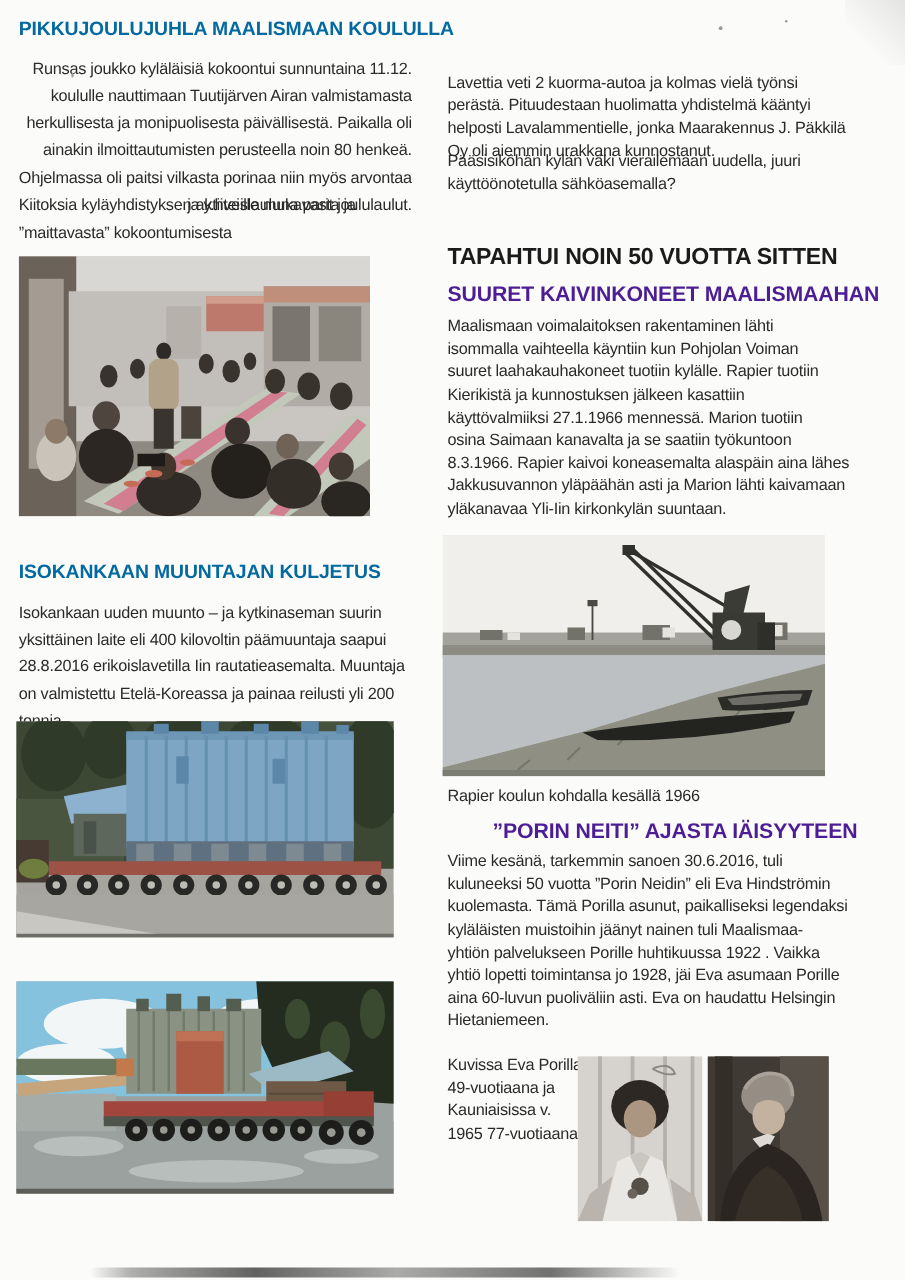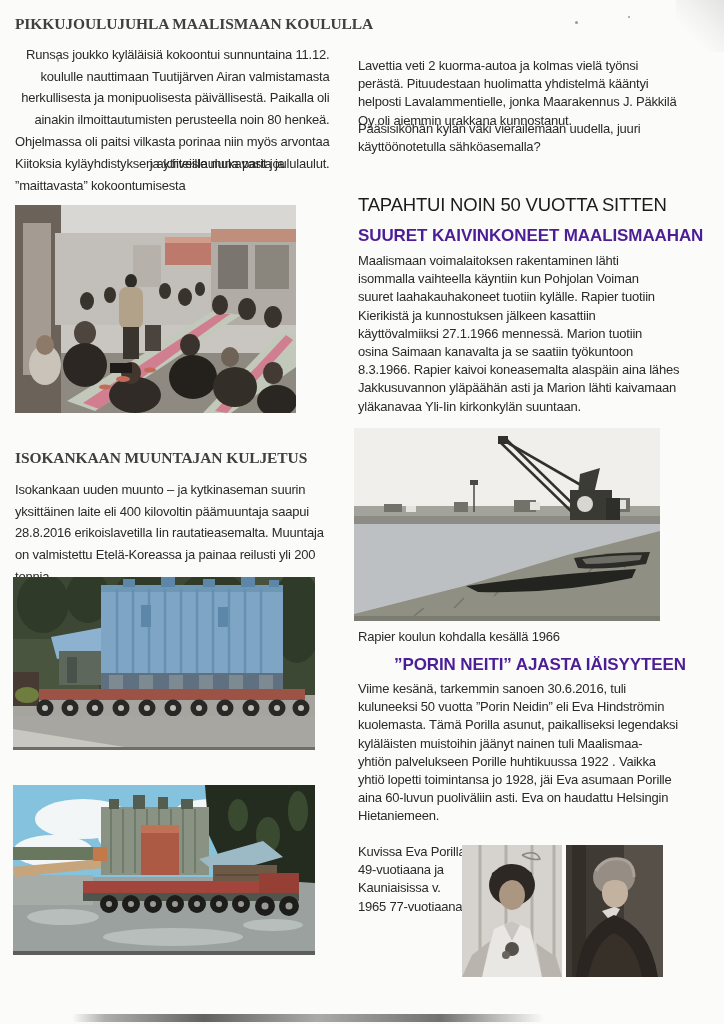--- a/index.html
+++ b/index.html
@@ -12,24 +12,24 @@
   }
   .page{
     position:relative;width:724px;height:1024px;
     background:#fbfbf9;
     overflow:hidden;
   }
   .abs{position:absolute;}
   
   .h1{
     font-size:15.5px;font-weight:bold;letter-spacing:-0.1px;
-    white-space:pre;color:#404040;font-family:Liberation Serif, serif;
+    white-space:pre;color:#0369a1;
   }
   .h-big{
-    font-size:18.5px;font-weight:normal;letter-spacing:-0.2px;
+    font-size:18.5px;font-weight:bold;letter-spacing:-0.2px;
     white-space:pre;color:#1b1b1b;
   }
   .h-sub{
     font-size:17px;font-weight:bold;letter-spacing:-0.1px;
     white-space:pre;color:#4c1d95;
   }
   .body-left{
     font-size:13px;line-height:21.7px;letter-spacing:-0.2px;
     white-space:pre;color:#2a2a2a;
   }

